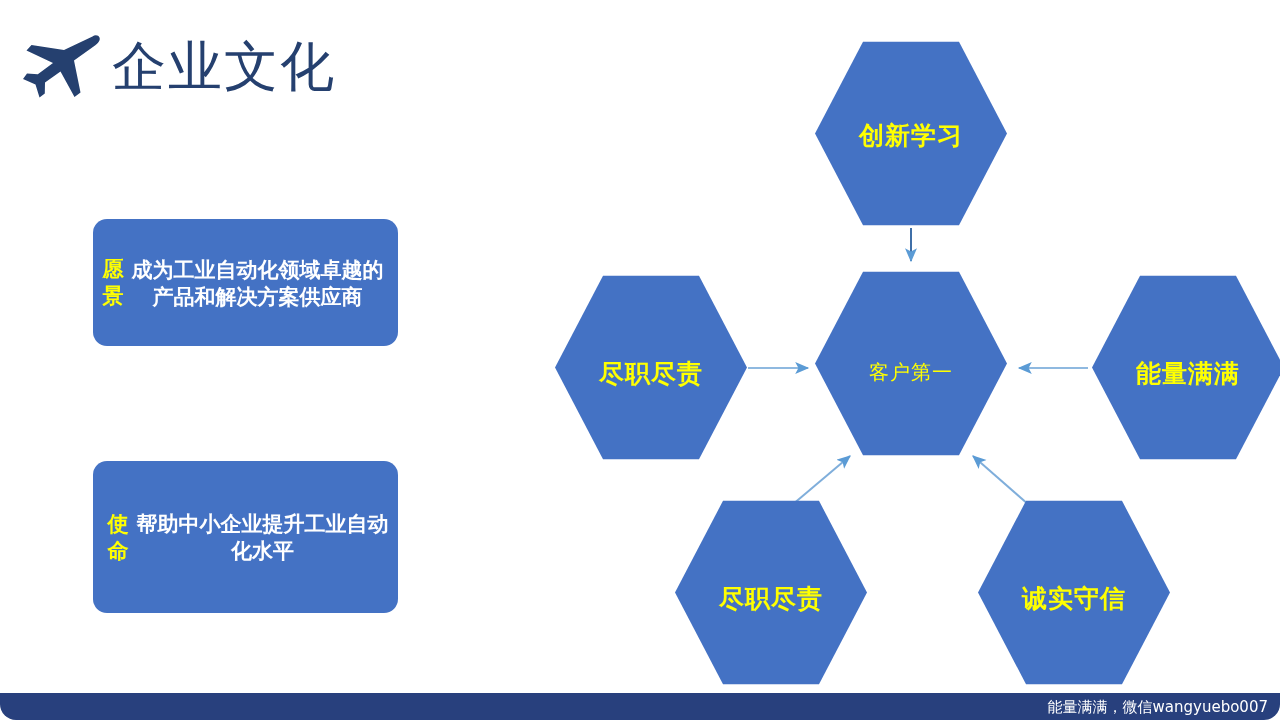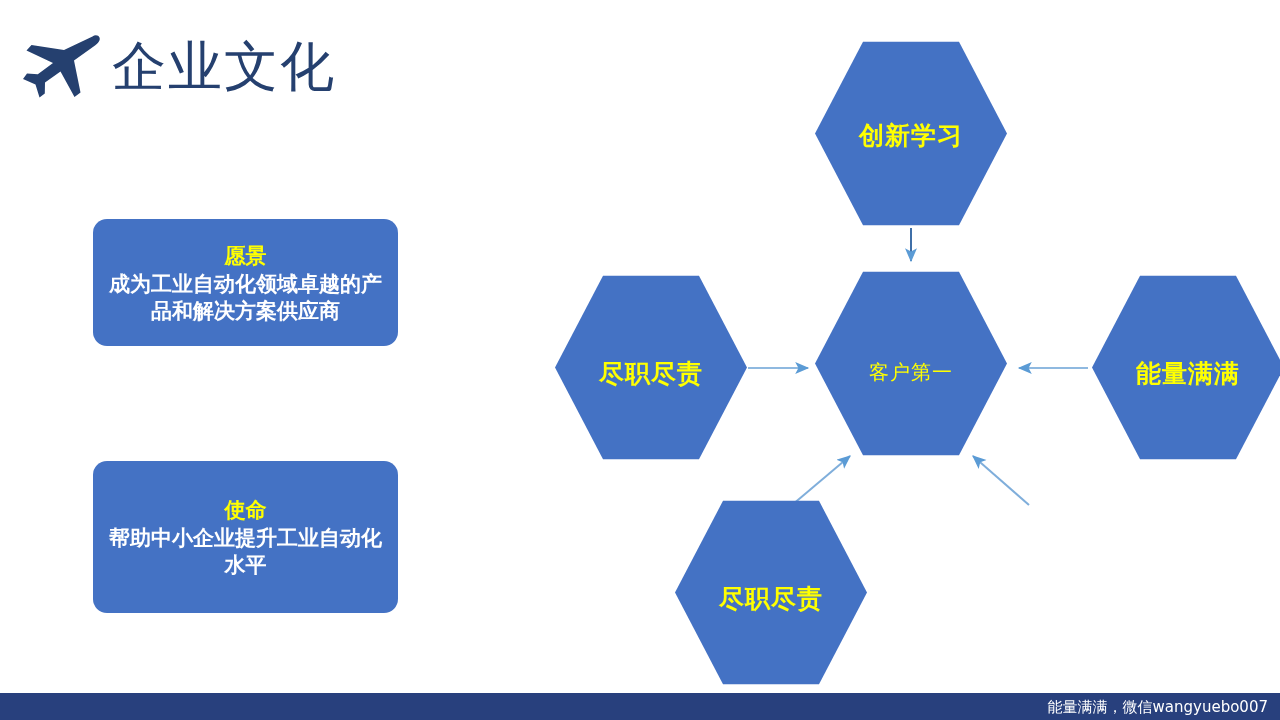--- a/index.html
+++ b/index.html
@@ -9,20 +9,21 @@
   }
   body {
     font-family: "DejaVu Sans", "Liberation Sans", sans-serif;
   }
   #slide {
     position: relative;
     width: 1280px;
     height: 720px;
     background: #ffffff;
     overflow: hidden;
+    border-radius: 16px;
   }
 
   
   #header {
     position: absolute;
     left: 0;
     top: 0;
     width: 540px;
     height: 130px;
   }
@@ -47,23 +48,23 @@
 
   
   .info-card {
     position: absolute;
     background: #4472C4;
     border-radius: 14px;
     box-sizing: border-box;
     padding: 10px 8px 8px 8px;
     text-align: center;
     display: flex;
-    flex-direction: column;
+    flex-direction: row;
     align-items: center;
-    justify-content: center;
+    justify-content: flex-start;
   }
   #card-vision {
     left: 93px;
     top: 219px;
     width: 305px;
     height: 127px;
   }
   #card-mission {
     left: 93px;
     top: 461px;
@@ -215,20 +216,23 @@
     </div>
 
     <div class="hex" id="hex-right">
       <span class="hex-label">能量满满</span>
     </div>
 
     <div class="hex" id="hex-bottom-l">
       <span class="hex-label">尽职尽责</span>
     </div>
 
+    <div class="hex" id="hex-bottom-r">
+      <span class="hex-label">诚实守信</span>
+    </div>
 
   </div>
 
   <div id="footer-bar">
     <div id="footer-text">能量满满，微信wangyuebo007</div>
   </div>
 
 </div>
 
 </body></html>

